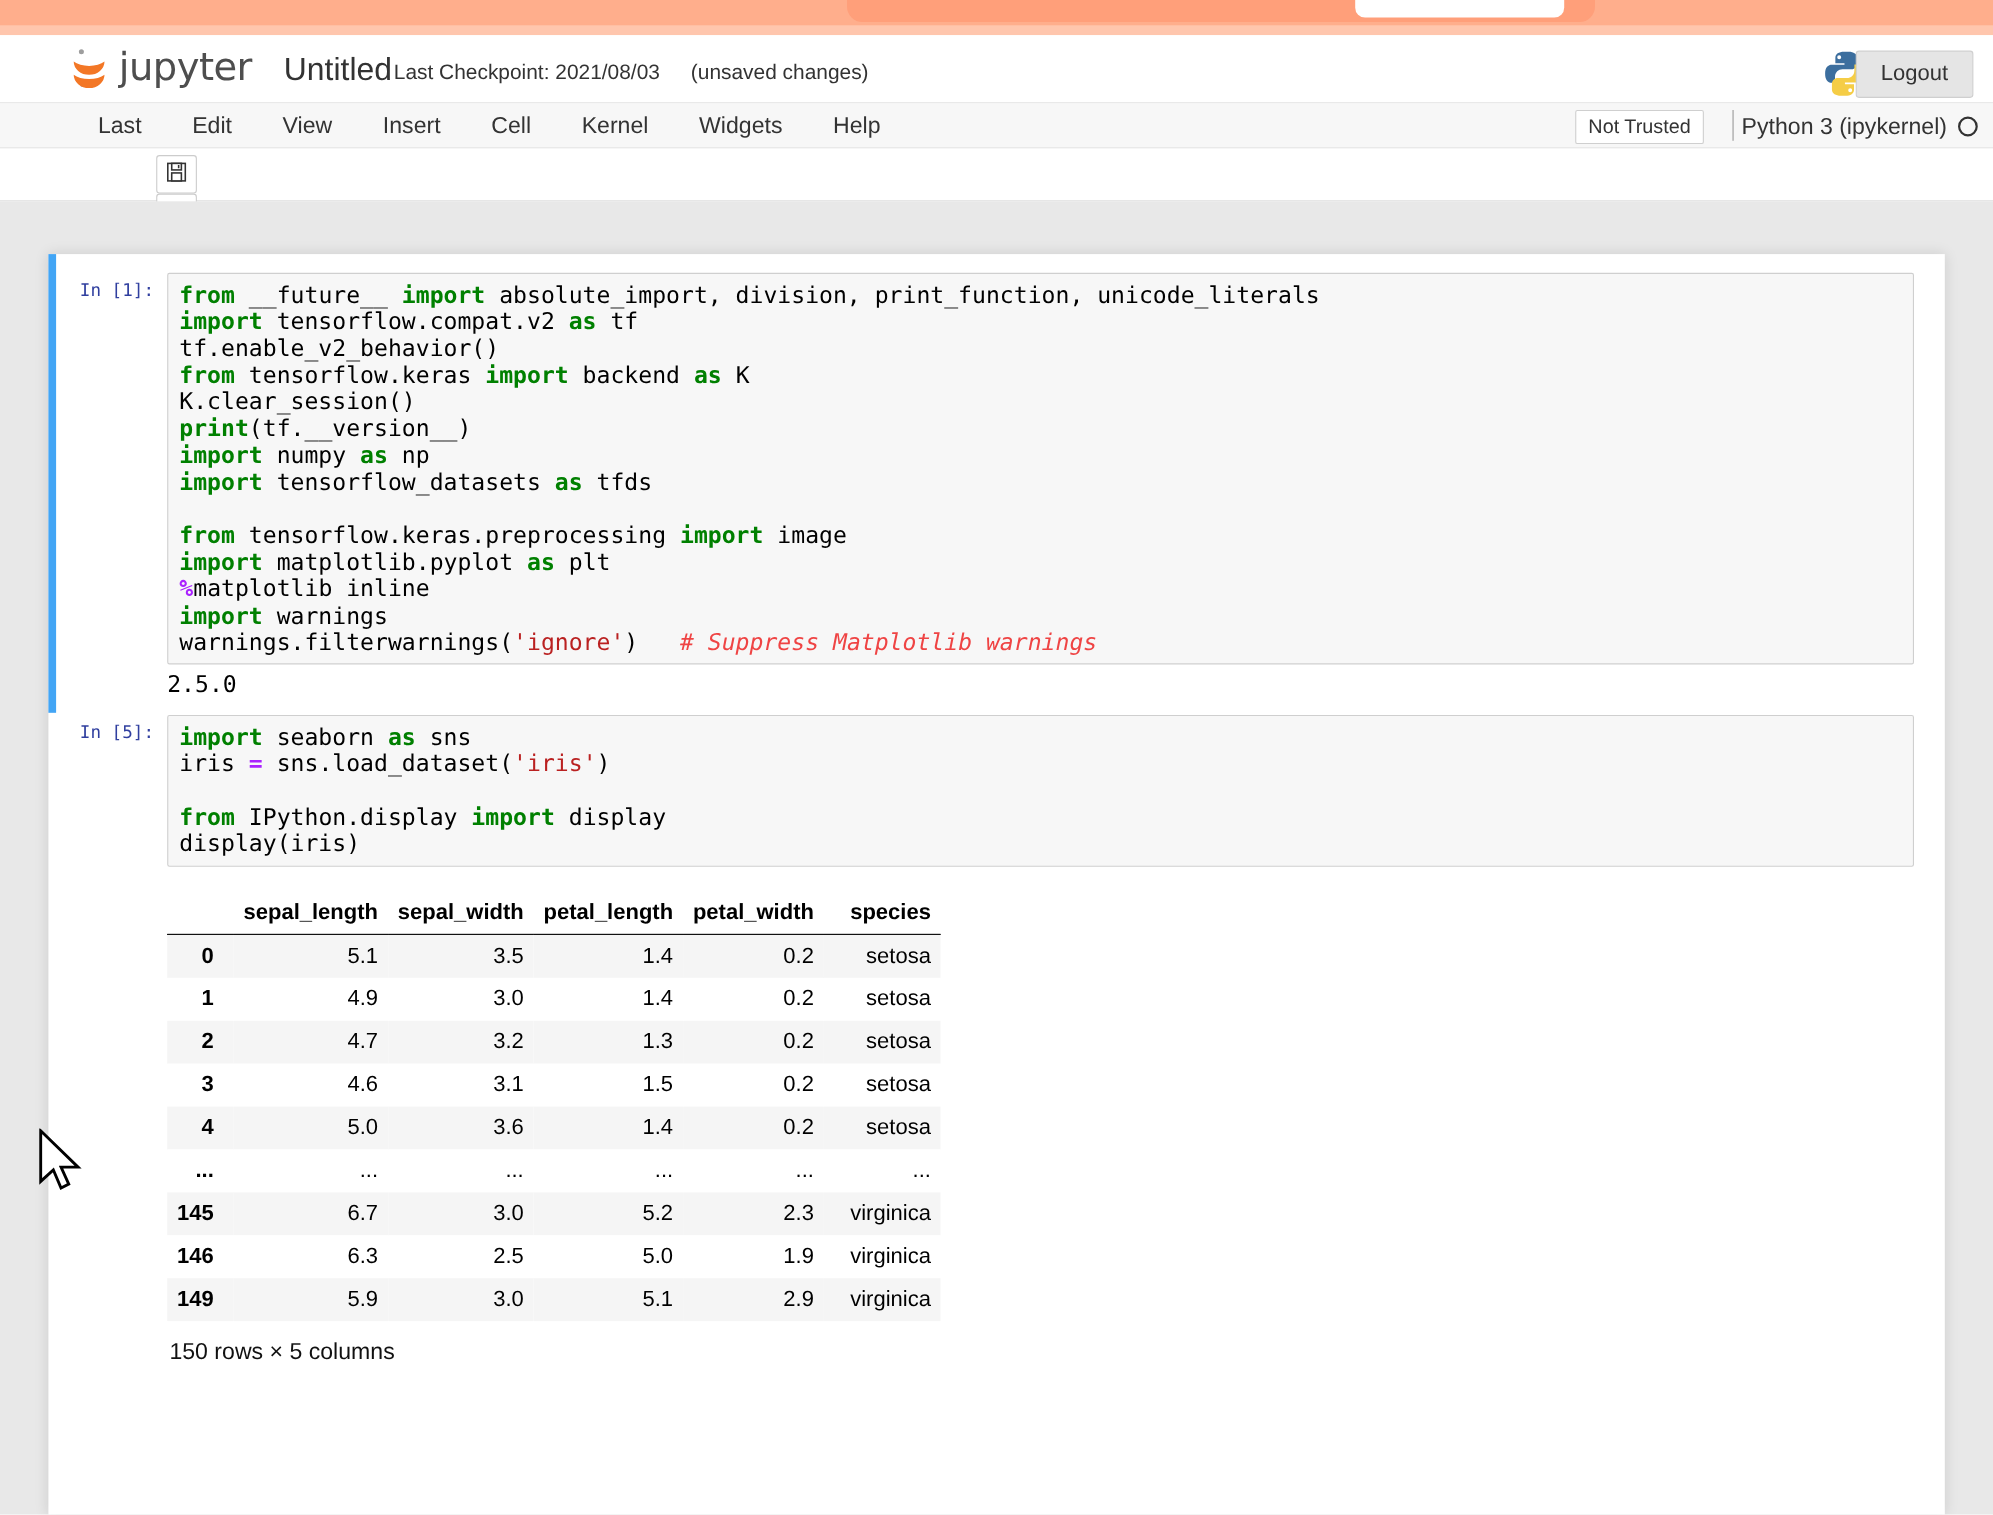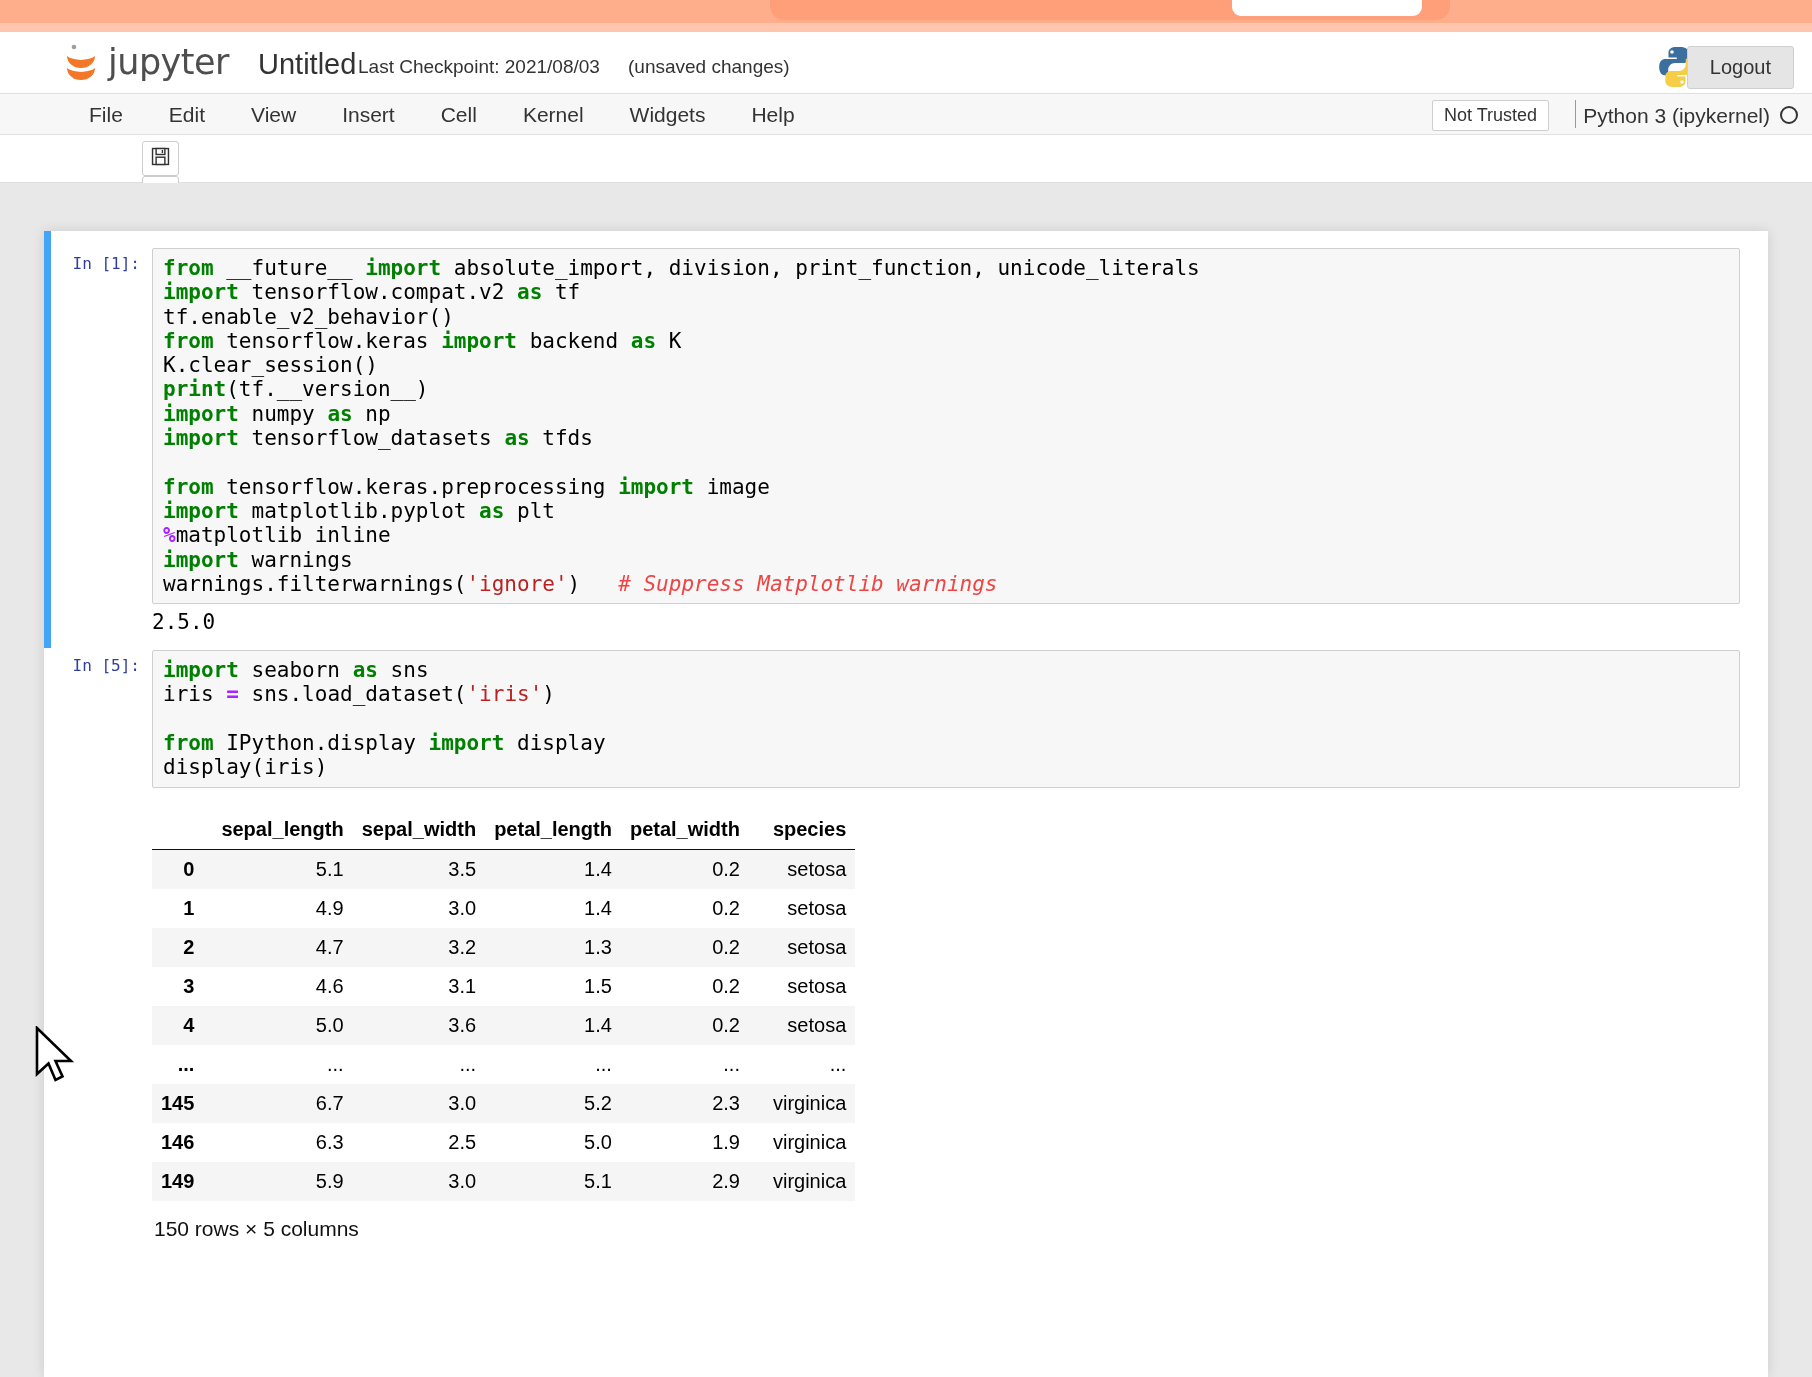--- a/index.html
+++ b/index.html
@@ -204,21 +204,21 @@
     <svg width="46" height="46" viewBox="0 0 46 46">
       <path d="M22.5 3c-5 0-8 2-8 5.5v5h8.3v1.4H11.5c-3.6 0-6.3 2.3-6.3 8.1 0 5.6 2.4 8.3 5.9 8.3h3.1v-5.6c0-3.8 3.1-6.7 6.8-6.7h8.2c3 0 5.4-2.4 5.4-5.3V8.5C34.6 5.2 31 3 26.6 3zm-4.5 3.2a1.8 1.8 0 1 1 0 3.6 1.8 1.8 0 0 1 0-3.6z" fill="#3c6e9e"></path>
       <path d="M23.5 43c5 0 8-2 8-5.5v-5h-8.3v-1.4h11.3c3.6 0 6.3-2.3 6.3-8.1 0-5.6-2.4-8.3-5.9-8.3h-3.1v5.6c0 3.8-3.1 6.7-6.8 6.7h-8.2c-3 0-5.4 2.4-5.4 5.3v5.2C11.4 40.8 15 43 19.4 43zm4.5-3.2a1.8 1.8 0 1 1 0-3.6 1.8 1.8 0 0 1 0 3.6z" fill="#f5cd46"></path>
     </svg>
   </div>
   <button id="logout-btn">Logout</button>
 </div>
 
 <div id="menubar">
   <div id="menu-items">
-    <div class="menu-item">File</div>
+    <div class="menu-item">Last</div>
     <div class="menu-item">Edit</div>
     <div class="menu-item">View</div>
     <div class="menu-item">Insert</div>
     <div class="menu-item">Cell</div>
     <div class="menu-item">Kernel</div>
     <div class="menu-item">Widgets</div>
     <div class="menu-item">Help</div>
   </div>
   <div id="trust-badge">Not Trusted</div>
   <div id="kernel-sep"></div>

